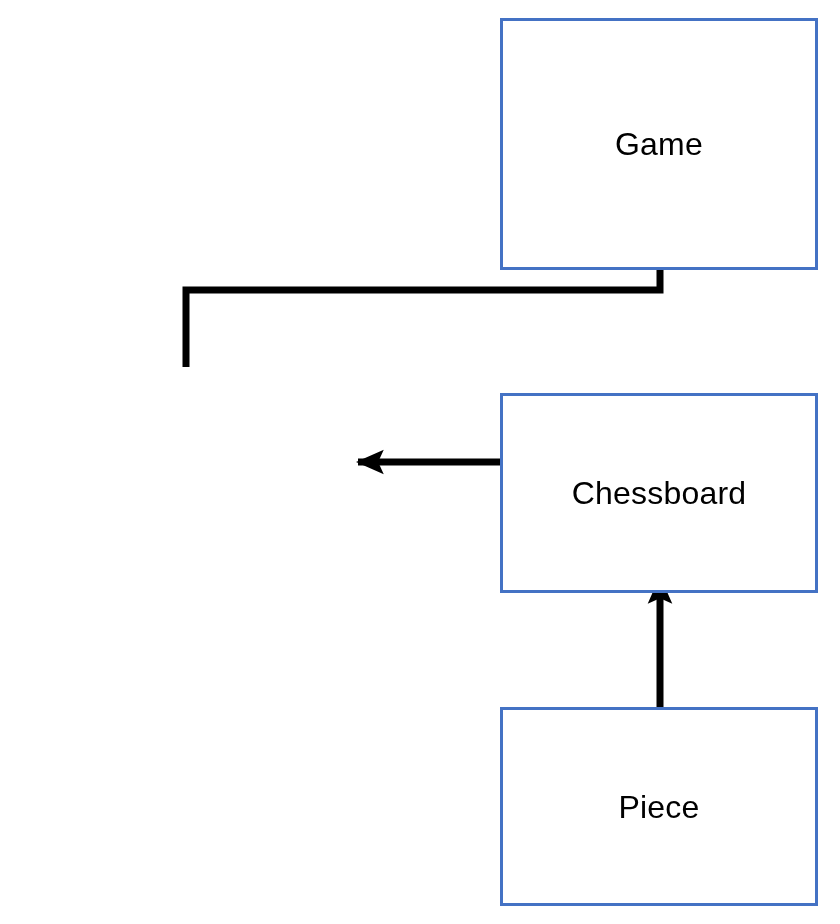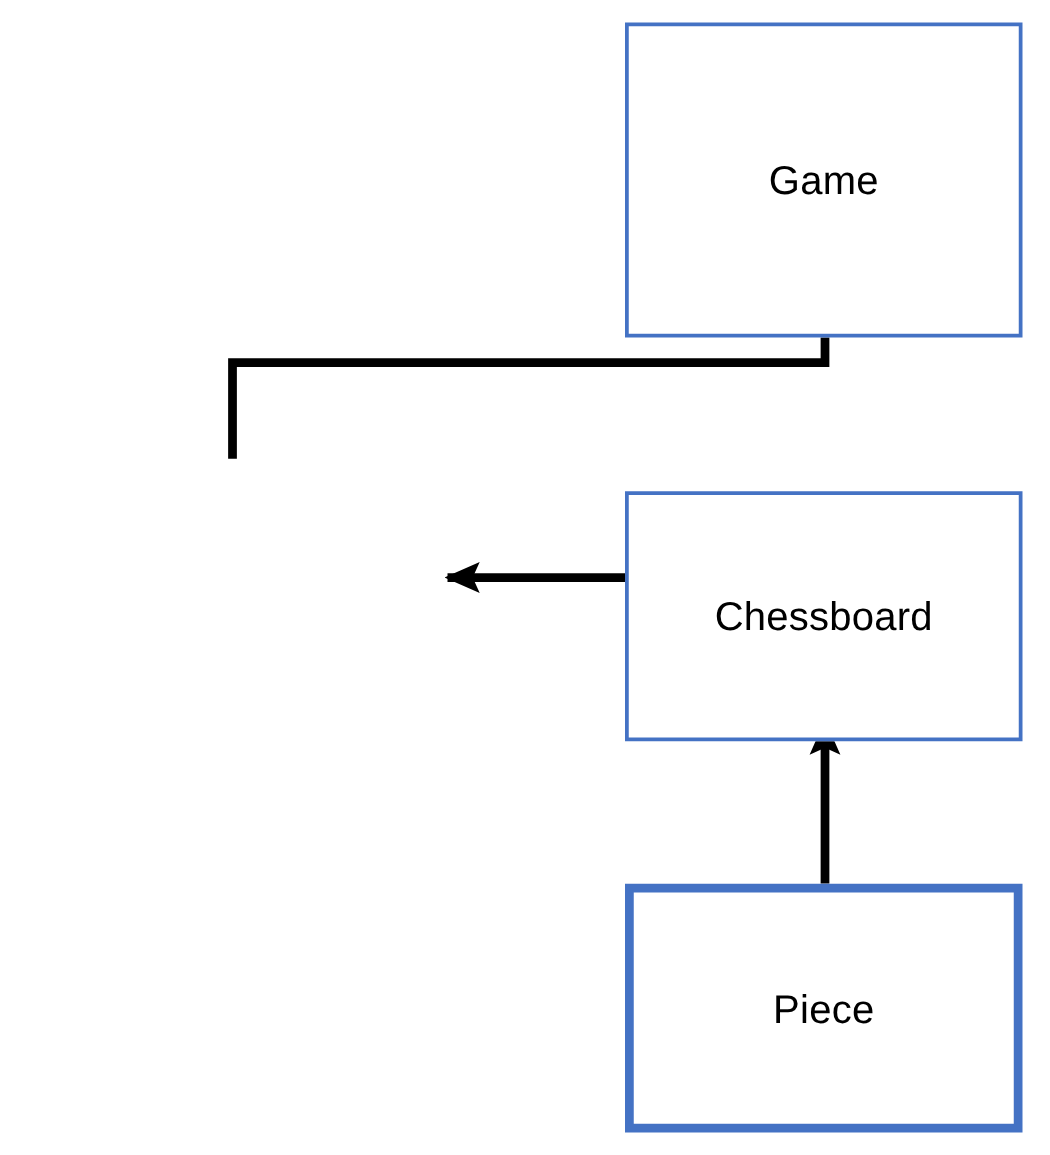--- a/index.html
+++ b/index.html
@@ -41,21 +41,21 @@
     color: #000000;
     letter-spacing: 0.2px;
     line-height: 1;
     text-align: center;
     white-space: nowrap;
     user-select: none;
   }
   #node-game    { left: 500px; top: 18px;  width: 318px; height: 204px; border: 3px solid #4472C4; }
   #node-display { left: 27px;  top: 367px; width: 319px; height: 200px; border: 3px solid #ED7D31; }
   #node-chessboard { left: 500px; top: 367px; width: 318px; height: 200px; border: 3px solid #4472C4; }
-  #node-piece   { left: 500px; top: 707px; width: 318px; height: 199px; border: 7px solid #000000; }
+  #node-piece   { left: 500px; top: 707px; width: 318px; height: 199px; border: 3px solid #000000; }
 </style>
 </head>
 <body>
 
 <div id="diagram-canvas" style="width: 840px; height: 924px; background: rgb(255, 255, 255);">
 
   <svg id="diagram-svg" viewBox="0 0 840 924">
     <defs>
       <marker id="arrow-end" viewBox="0 0 10 10" refX="9.2" refY="5" markerWidth="4.0" markerHeight="4.0" orient="auto-start-reverse" markerUnits="strokeWidth">
         <path d="M 0 0.6 L 10 5 L 0 9.4 L 2.0 5 Z" fill="#000000"></path>

